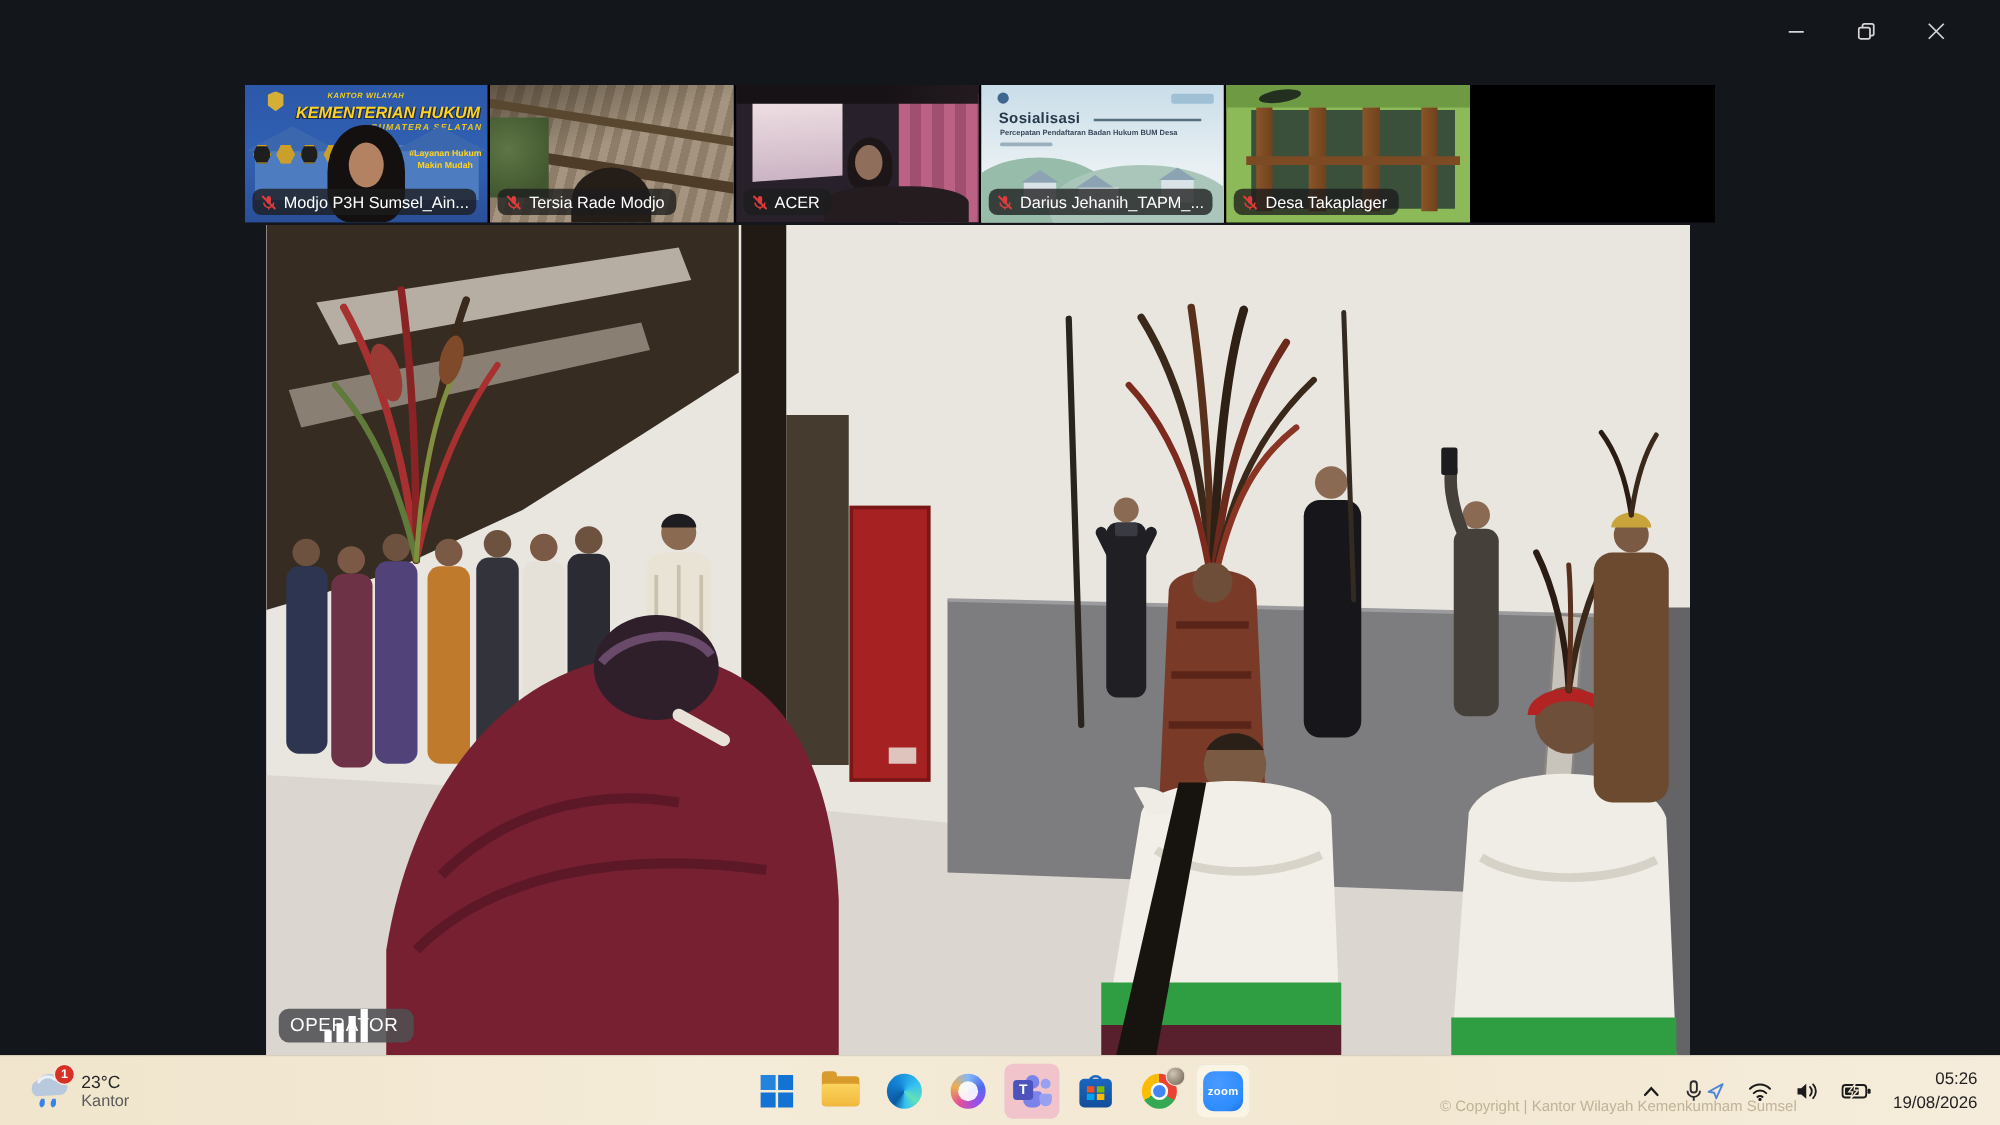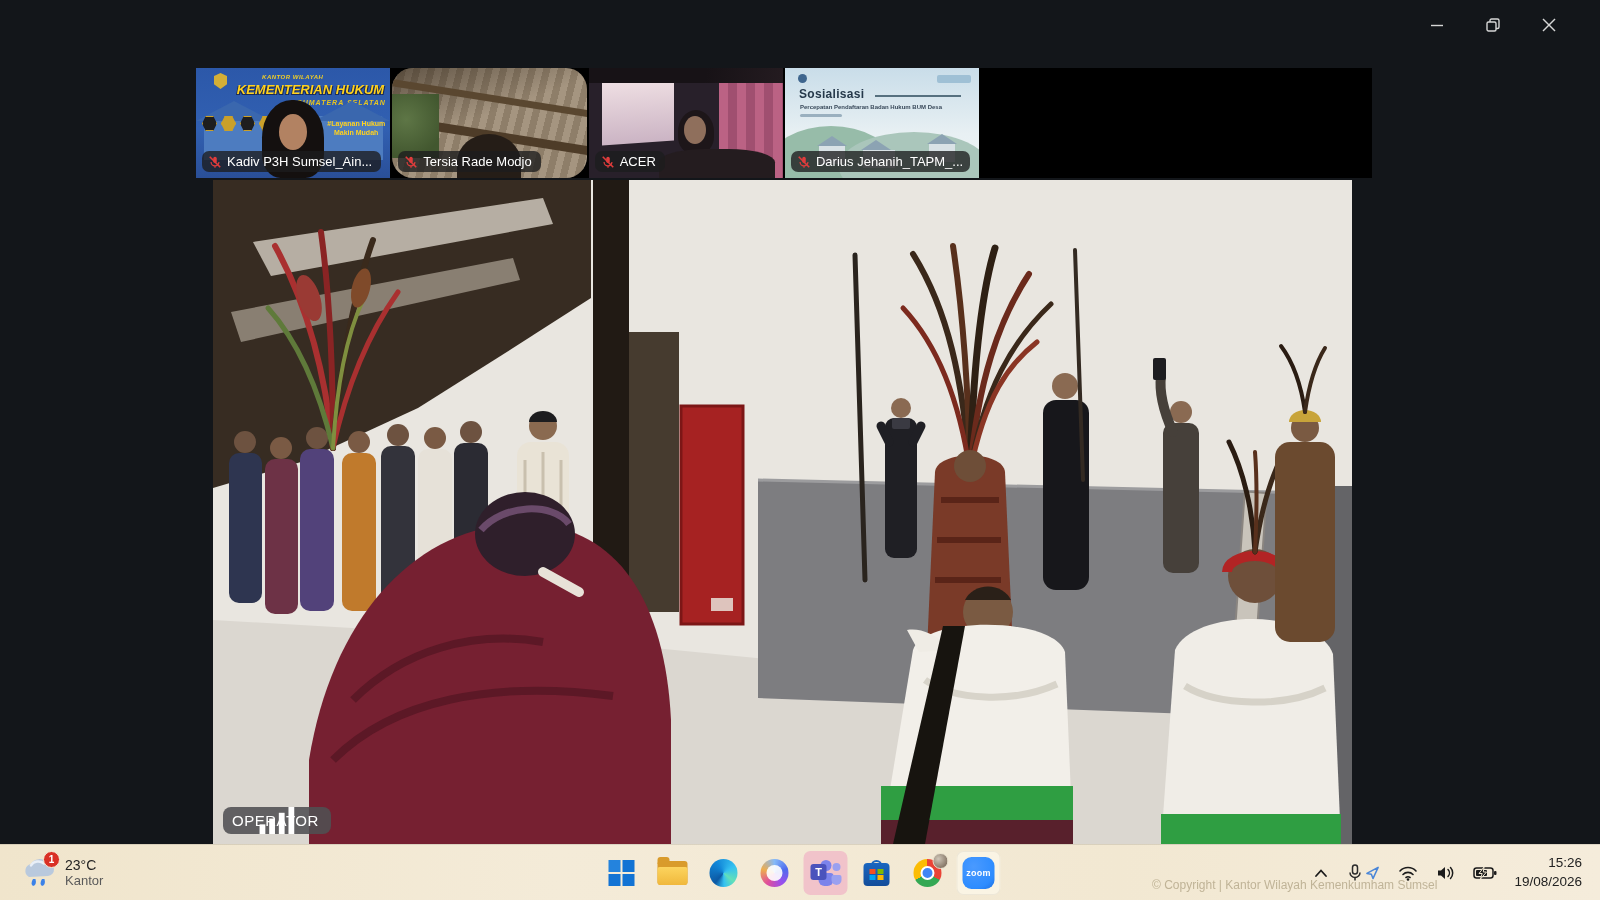--- a/index.html
+++ b/index.html
@@ -40,21 +40,21 @@
               clip-path:polygon(50% 0,100% 18%,100% 70%,50% 100%,0 70%,0 18%); }
   .hexrow { position:absolute; top:48px; left:6px; display:flex; gap:4px; }
   .hex { width:15px; height:15px; background:#1e1e1e; clip-path:polygon(25% 0,75% 0,100% 50%,75% 100%,25% 100%,0 50%); border:1px solid #caa02a; }
   .hex.h2 { background:#caa02a; }
   .t1 .hijab { position:absolute; left:50%; transform:translateX(-50%); bottom:0; width:62px; height:78px;
                background:#14100f; border-radius:48% 48% 30% 30%; }
   .t1 .face { position:absolute; left:50%; transform:translateX(-50%); top:14px; width:28px; height:36px;
               background:#b28262; border-radius:50%; }
 
   
-  .t2 { background:repeating-linear-gradient(104deg,#a59580 0 7px,#8e7e69 7px 14px);border-radius:21px; }
+  .t2 { background:repeating-linear-gradient(104deg,#a59580 0 7px,#8e7e69 7px 14px); }
   .t2 .shade { position:absolute; inset:0; background:linear-gradient(160deg,rgba(40,30,20,0.55) 0%,rgba(40,30,20,0) 45%); }
   .t2 .beam1 { position:absolute; top:28px; left:-10px; width:120%; height:7px; background:#5a4730; transform:rotate(9deg); }
   .t2 .beam2 { position:absolute; top:64px; left:-10px; width:120%; height:9px; background:#4e3c28; transform:rotate(9deg); }
   .t2 .green { position:absolute; left:0; top:26px; width:24%; height:58%; background:radial-gradient(circle at 30% 40%,#5e7646,#42572f 75%); }
   .t2 .head { position:absolute; left:50%; transform:translateX(-50%); bottom:-12px; width:64px; height:56px;
               background:#251d17; border-radius:50% 50% 0 0; }
 
   
   .t3 { background:#000; }
   .t3 .panel { position:absolute; top:0; left:34%; width:38%; height:70%; background:#0b0b0b; }
@@ -226,21 +226,21 @@
             <div class="face"></div>
           </div>
       </div>
       <div class="ntag">
         <svg width="14" height="14" viewBox="0 0 16 16">
           <rect x="6" y="2" width="4" height="7" rx="2" fill="#e03c3c"></rect>
           <path d="M3.5,8 a4.5,4.5 0 0 0 9,0" stroke="#e03c3c" stroke-width="1.4" fill="none"></path>
           <line x1="8" y1="12.5" x2="8" y2="14.5" stroke="#e03c3c" stroke-width="1.4"></line>
           <line x1="2" y1="2" x2="14" y2="14" stroke="#e03c3c" stroke-width="1.8"></line>
         </svg>
-        <span>Kadiv P3H Sumsel_Ain...</span>
+        <span>Modjo P3H Sumsel_Ain...</span>
       </div>
     </div>
 
     <div class="thumb t2">
       <div>
         <div class="shade"></div>
           <div class="beam1"></div>
           <div class="beam2"></div>
         <div class="green"></div>
           <div class="head"></div>
@@ -295,20 +295,41 @@
         <svg width="14" height="14" viewBox="0 0 16 16">
           <rect x="6" y="2" width="4" height="7" rx="2" fill="#e03c3c"></rect>
           <path d="M3.5,8 a4.5,4.5 0 0 0 9,0" stroke="#e03c3c" stroke-width="1.4" fill="none"></path>
           <line x1="8" y1="12.5" x2="8" y2="14.5" stroke="#e03c3c" stroke-width="1.4"></line>
           <line x1="2" y1="2" x2="14" y2="14" stroke="#e03c3c" stroke-width="1.8"></line>
         </svg>
         <span>Darius Jehanih_TAPM_...</span>
       </div>
     </div>
 
+    <div class="thumb t6">
+      <div>
+        <div class="topband"></div>
+          <div class="pane"></div>
+        <div class="bar" style="left:12%"></div>
+          <div class="bar" style="left:34%"></div>
+        <div class="bar" style="left:56%"></div>
+          <div class="bar" style="left:80%"></div>
+        <div class="hbar"></div>
+          <div class="fan"></div>
+      </div>
+      <div class="ntag">
+        <svg width="14" height="14" viewBox="0 0 16 16">
+          <rect x="6" y="2" width="4" height="7" rx="2" fill="#e03c3c"></rect>
+          <path d="M3.5,8 a4.5,4.5 0 0 0 9,0" stroke="#e03c3c" stroke-width="1.4" fill="none"></path>
+          <line x1="8" y1="12.5" x2="8" y2="14.5" stroke="#e03c3c" stroke-width="1.4"></line>
+          <line x1="2" y1="2" x2="14" y2="14" stroke="#e03c3c" stroke-width="1.8"></line>
+        </svg>
+        <span>Desa Takaplager</span>
+      </div>
+    </div>
   </div>
 
   <div class="main-video">
     <svg viewBox="0 0 1139 664" preserveAspectRatio="none">
 
       <rect width="1139" height="664" fill="#e9e6e0"></rect>
       <path d="M0,440 L380,462 L1139,536 L1139,664 L0,664 Z" fill="#dbd7d0"></path>
       <path d="M545,300 L1139,314 L1139,540 L545,518 Z" fill="#7d7d80"></path>
       <path d="M545,300 L1139,314" stroke="#9c9c9e" stroke-width="3" fill="none"></path>
       <rect x="1096" y="306" width="43" height="358" fill="#646467"></rect>
@@ -537,19 +558,19 @@
       </div>
       <div class="tray-btn">
         <svg width="24" height="14" viewBox="0 0 24 14">
           <rect x="1" y="2" width="19" height="10" rx="2.5" fill="none" stroke="#1b1b1b" stroke-width="1.5"></rect>
           <rect x="21" y="5" width="2.5" height="4" rx="1" fill="#1b1b1b"></rect>
           <rect x="3" y="4" width="11" height="6" rx="1" fill="#1b1b1b"></rect>
           <path d="M11,1 L6,7.5 h3.2 L7.5,13 L13.5,6 h-3.2 Z" fill="#1b1b1b" stroke="#f2e8d2" stroke-width="1"></path>
         </svg>
       </div>
       <div class="clock">
-        <div>15:26</div>
+        <div>05:26</div>
         <div>19/08/2026</div>
       </div>
     </div>
   </div>
 
 </div>
 
 </body></html>

